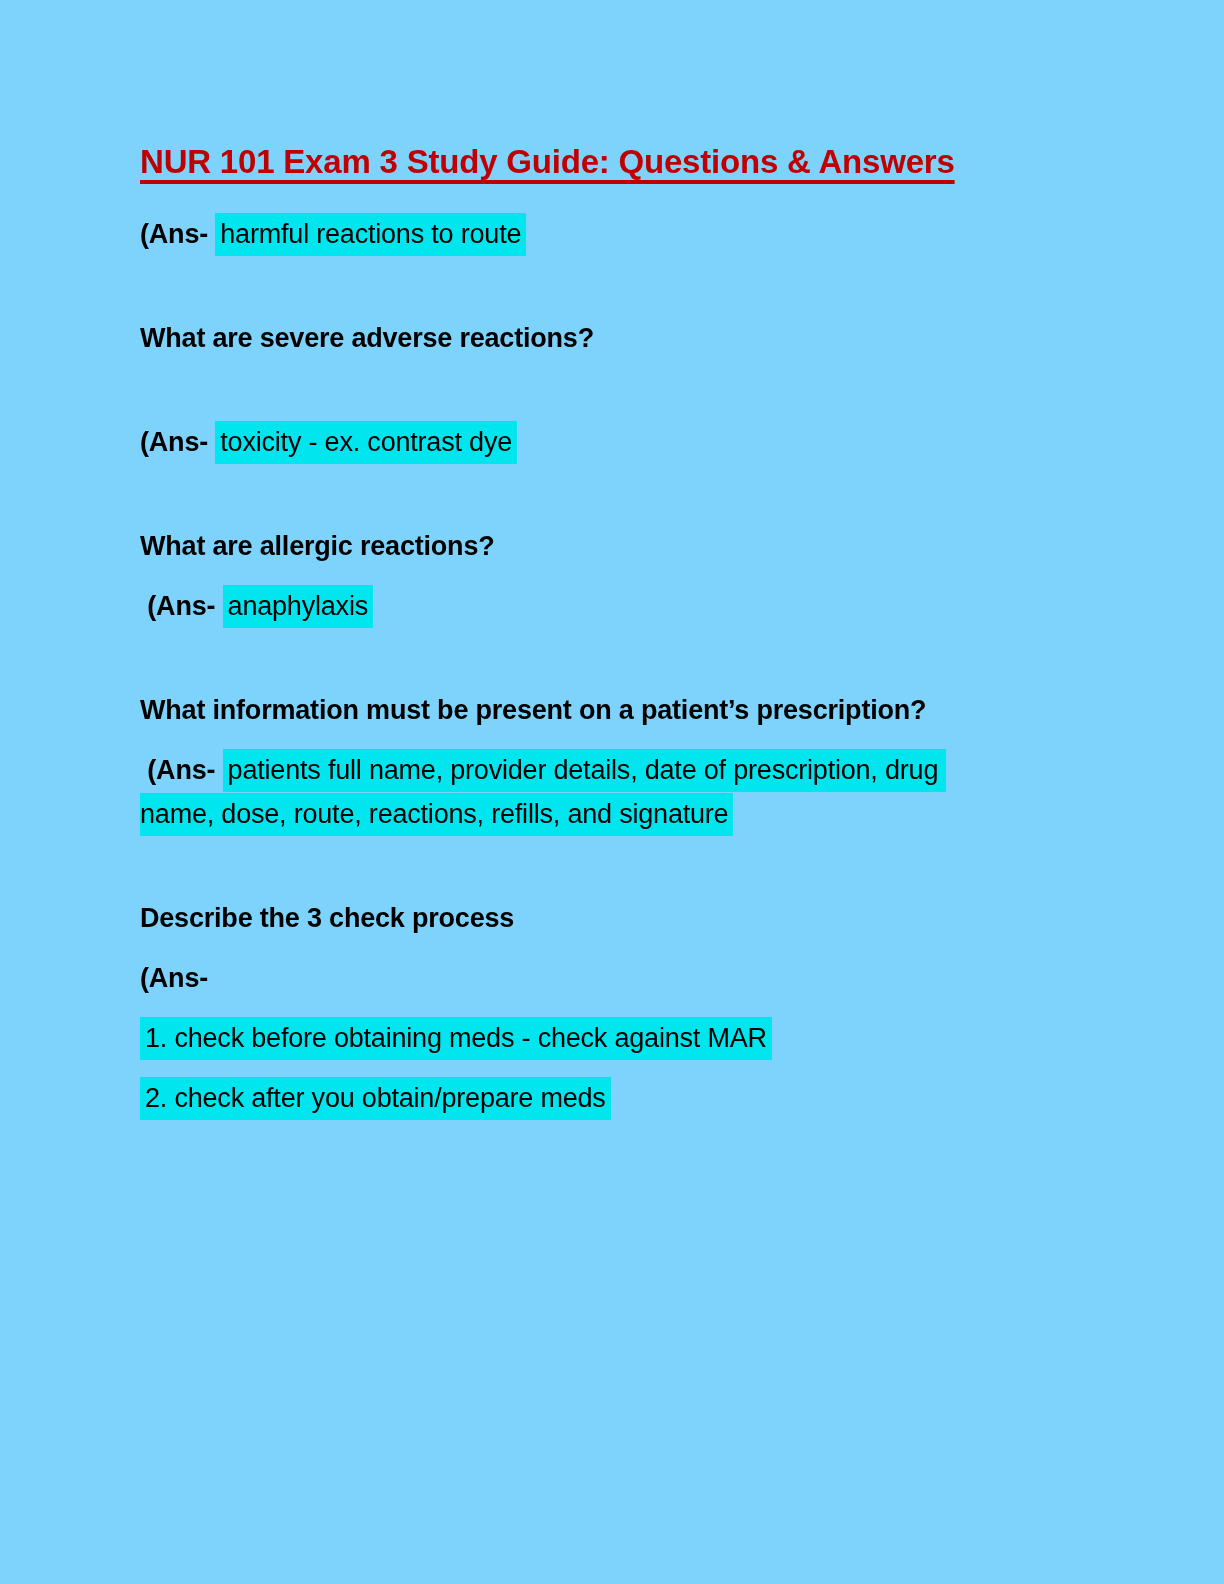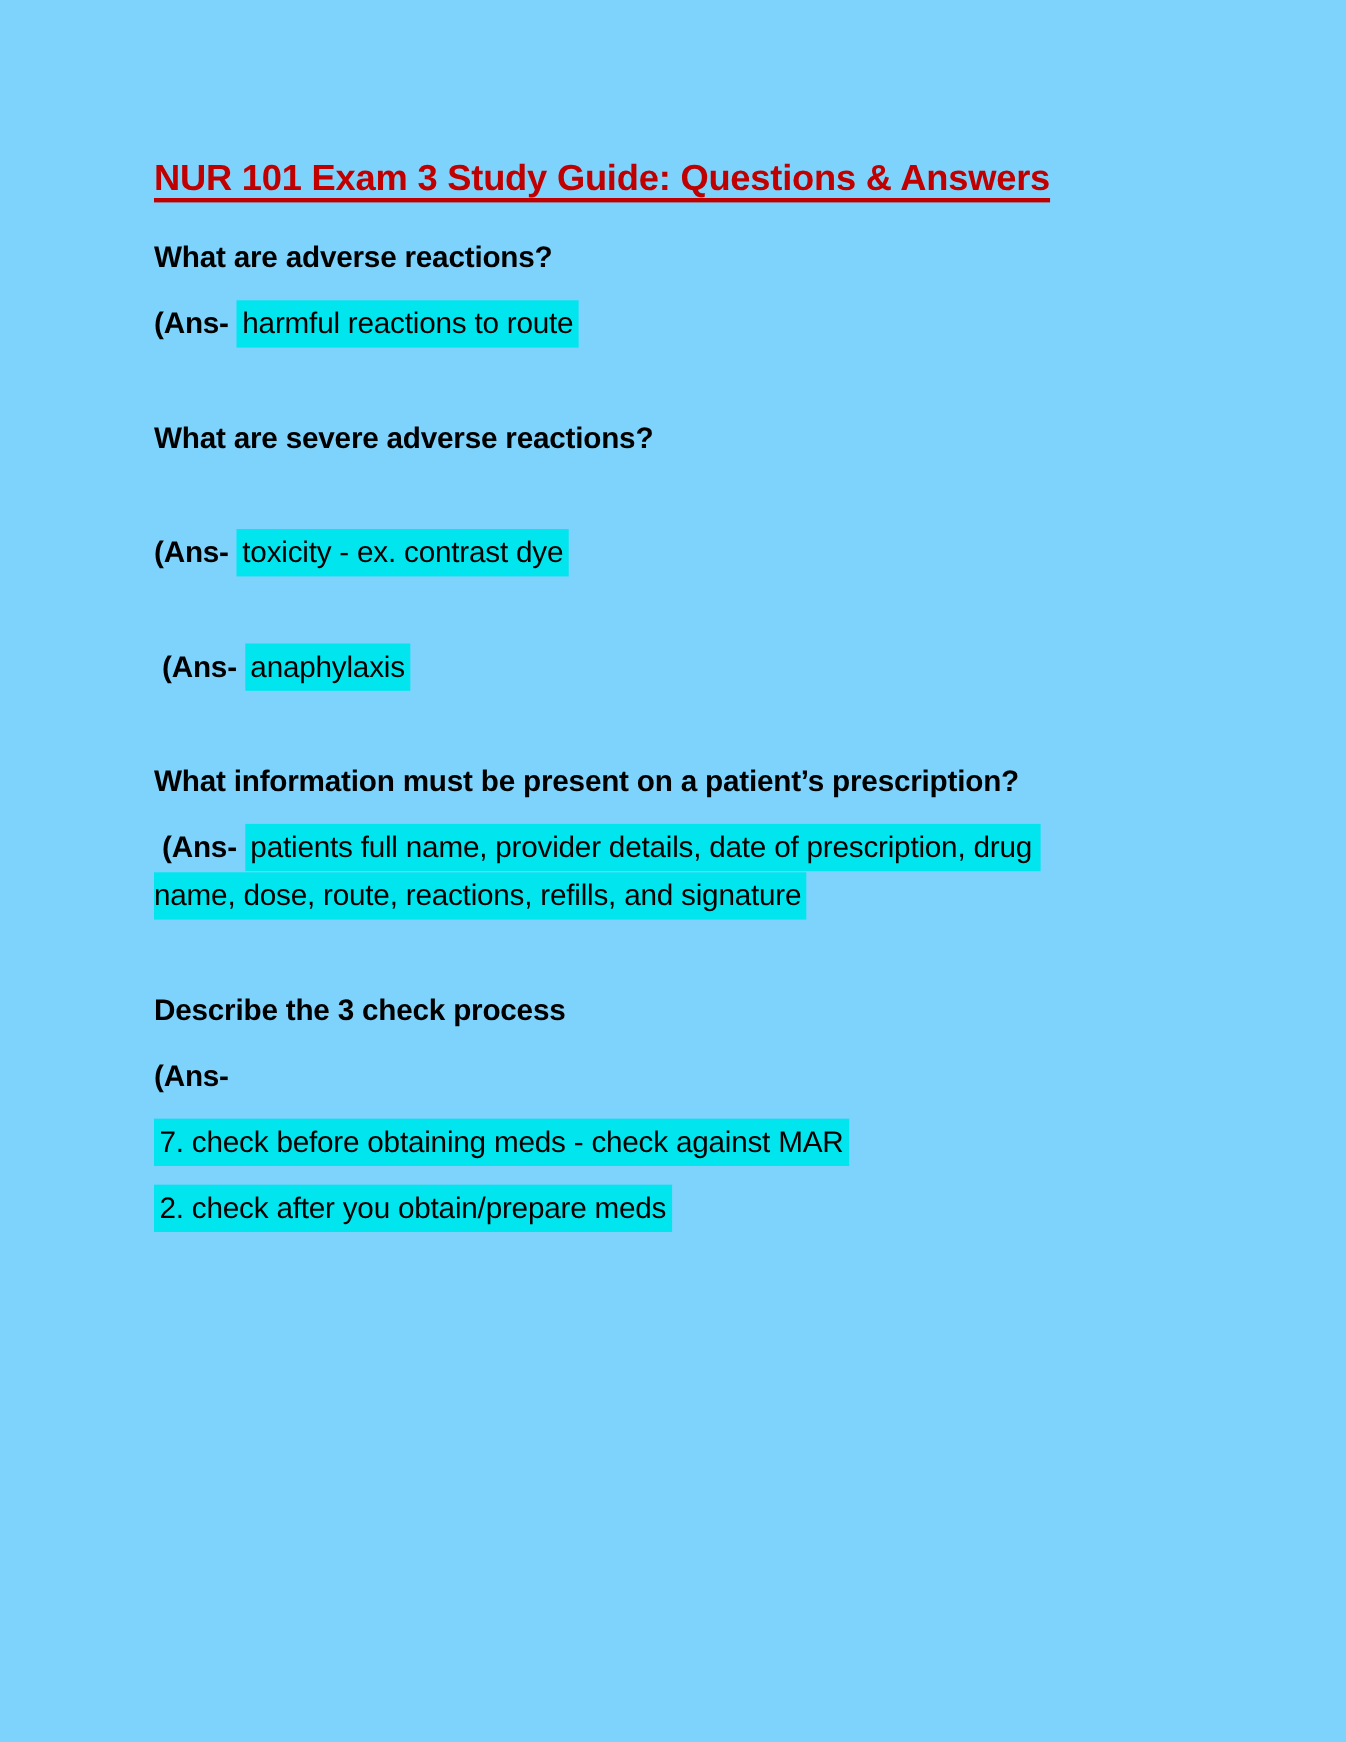--- a/index.html
+++ b/index.html
@@ -65,36 +65,36 @@
     box-decoration-break: slice;
   }
 </style>
 </head>
 <body>
 
 <div class="page">
   <h1 class="title">NUR 101 Exam 3 Study Guide: Questions &amp; Answers</h1>
   <div class="qa-list">
       <section class="qa-block">
-        <p class="question">What are adverse reactions?</p>
         <p class="answer"><span class="ans-prefix">(Ans- </span><span class="highlight">harmful reactions to route</span></p>
       </section>
       <section class="qa-block">
         <p class="question">What are severe adverse reactions?</p>
       </section>
       <section class="qa-block">
         <p class="answer"><span class="ans-prefix">(Ans- </span><span class="highlight">toxicity - ex. contrast dye</span></p>
       </section>
       <section class="qa-block">
+        <p class="question">What are allergic reactions?</p>
         <p class="answer"><span class="ans-prefix"> (Ans- </span><span class="highlight">anaphylaxis</span></p>
       </section>
       <section class="qa-block">
         <p class="question">What information must be present on a patient’s prescription?</p>
         <p class="answer"><span class="ans-prefix"> (Ans- </span><span class="highlight">patients full name, provider details, date of prescription, drug name, dose, route, reactions, refills, and signature</span></p>
       </section>
       <section class="qa-block">
         <p class="question">Describe the 3 check process</p>
         <p class="answer"><span class="ans-prefix">(Ans-</span></p>
-        <p class="answer item"><span class="highlight">7. check before obtaining meds - check against MAR</span></p>
+        <p class="answer item"><span class="highlight">1. check before obtaining meds - check against MAR</span></p>
         <p class="answer item"><span class="highlight">2. check after you obtain/prepare meds</span></p>
       </section>
     </div>
 </div>
 
 </body></html>

